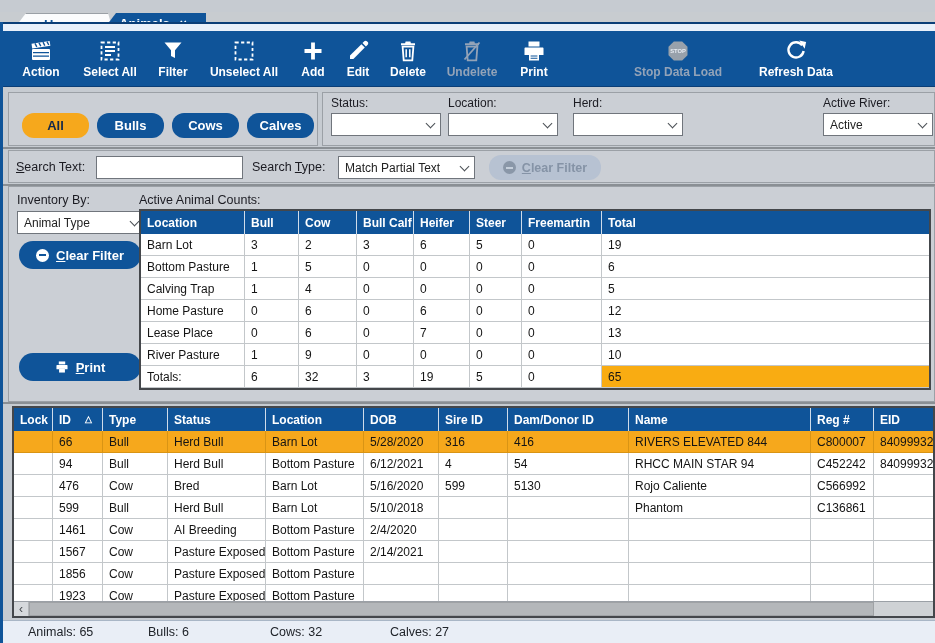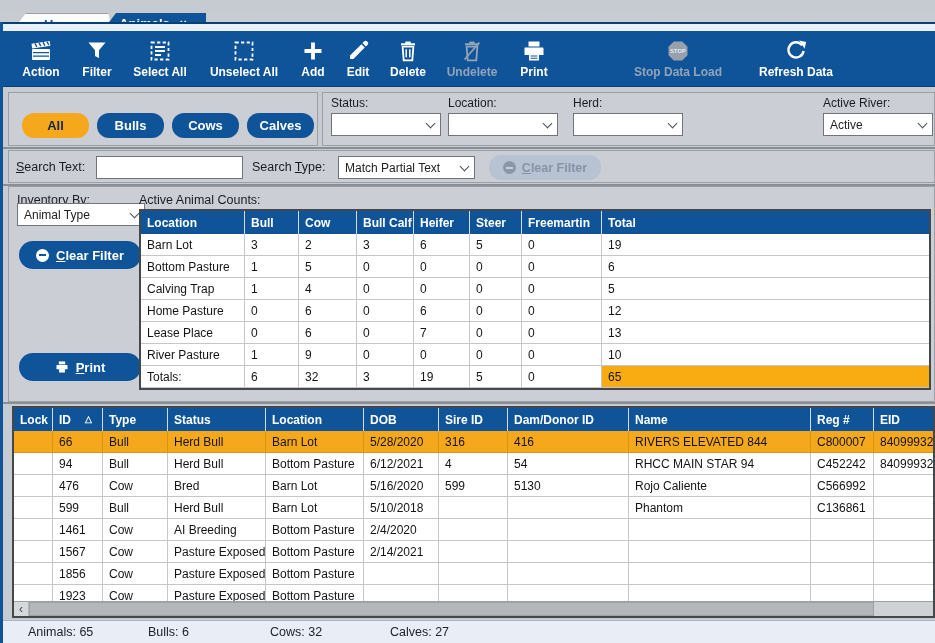--- a/index.html
+++ b/index.html
@@ -60,21 +60,21 @@
                background:#b7c2d2; color:#8593a6; font-size:12.5px; font-weight:bold;
                display:flex; align-items:center; justify-content:center; gap:6px; }
   .minus-ico { width:13px; height:13px; border-radius:50%; background:#fff; position:relative; flex:none; }
   .minus-ico::after { content:""; position:absolute; left:3px; top:5.5px; width:7px; height:2px; background:#0F5499; }
   .minus-ico.gray { background:#8a97a8; }
   .minus-ico.gray::after { background:#c5cfdb; }
 
   
   .p-inv { left:8px; top:186px; width:927px; height:216px; }
   .inv-label { position:absolute; left:8px; top:6px; font-size:12.5px; color:#1b1b22; }
-  .inv-combo { position:absolute; left:8px; top:16px; width:128px; }
+  .inv-combo { position:absolute; left:8px; top:24px; width:128px; }
   .blue-pill { position:absolute; height:28px; border-radius:14px; background:#0F5499; color:#fff;
                font-size:13px; font-weight:bold; display:flex; align-items:center; justify-content:center; gap:7px; cursor:default; }
   .inv-clear { left:10px; top:54px; width:122px; }
   .inv-print { left:10px; top:166px; width:122px; }
   .counts-label { position:absolute; left:130px; top:6px; font-size:12.5px; color:#1b1b22; }
   .u { text-decoration:underline; }
 
   
   .dtable { position:absolute; background:#fff; border:2px solid #44474b; overflow:hidden; }
   .counts-pos { left:130px; top:22px; width:792px; }
@@ -129,34 +129,34 @@
           <g stroke="#0F5499" stroke-width="1.4">
             <path d="M6 4.4l1.8 3.4M10 3.8l1.8 3.4M14 3.2l1.8 3.4M18 2.6l1.8 3.4"></path>
           </g>
           <rect x="3" y="10" width="18" height="11" rx="1" fill="#fff"></rect>
           <g stroke="#0F5499" stroke-width="1.2">
             <path d="M4 13.6h16M4 17.2h16"></path>
           </g>
         </svg>
       <span>Action</span>
     </div>
-    <div class="tbtn w50">
-      <svg viewBox="0 0 24 24">
-          <path d="M3.5 3.5h17L14 11.3V19l-4-2.1v-5.6z" fill="#fff"></path>
-        </svg>
-      <span>Filter</span>
-    </div>
     <div class="tbtn w76">
       <svg viewBox="0 0 24 24">
           <rect x="3.5" y="3.5" width="17" height="17" fill="none" stroke="#fff" stroke-width="1.8" stroke-dasharray="3.2 2.4"></rect>
           <g stroke="#fff" stroke-width="2.2">
             <path d="M7 8h10M7 12h10M7 16h6"></path>
           </g>
         </svg>
       <span>Select All</span>
+    </div>
+    <div class="tbtn w50">
+      <svg viewBox="0 0 24 24">
+          <path d="M3.5 3.5h17L14 11.3V19l-4-2.1v-5.6z" fill="#fff"></path>
+        </svg>
+      <span>Filter</span>
     </div>
     <div class="tbtn w92">
       <svg viewBox="0 0 24 24">
           <rect x="3.5" y="3.5" width="17" height="17" fill="none" stroke="#fff" stroke-width="1.8" stroke-dasharray="3.2 2.4"></rect>
         </svg>
       <span>Unselect All</span>
     </div>
     <div class="tbtn w46">
       <svg viewBox="0 0 24 24">
           <path d="M10.1 3.5h3.8v6.6h6.6v3.8h-6.6v6.6h-3.8v-6.6H3.5v-3.8h6.6z" fill="#fff"></path>

